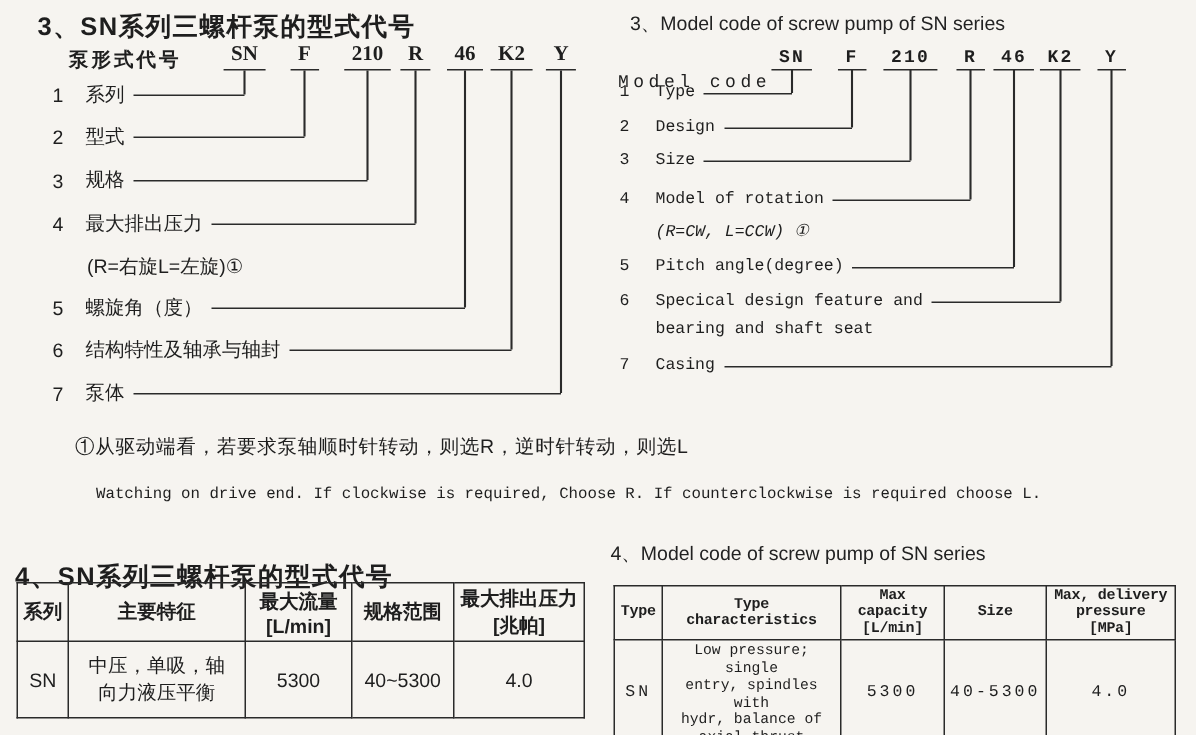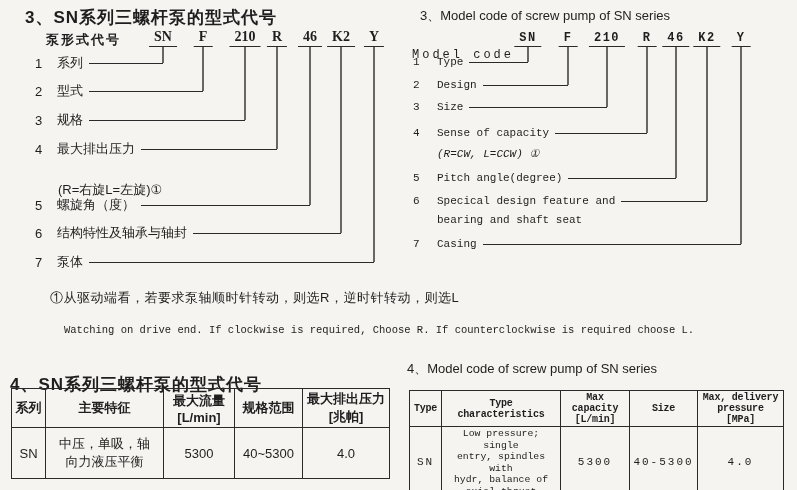--- a/index.html
+++ b/index.html
@@ -27,21 +27,21 @@
   .drow{position:absolute;display:flex;align-items:center;white-space:nowrap;}
   .drow.cn{left:35px;height:18px;font-size:13px;}
   .drow.en{left:413px;height:16px;
     font-family:"Liberation Mono","DejaVu Sans Mono",monospace;font-size:11px;}
   .drow .num{display:inline-block;}
   .drow.cn .num{width:22px;}
   .drow.en .num{width:24px;}
   .lead{flex:1;border-top:1.4px solid #2a2a2a;margin-left:6px;min-width:4px;}
 
   .note{position:absolute;white-space:nowrap;}
-  .note.cn{font-size:13px;margin-top:12px;}
+  .note.cn{font-size:13px;}
   .note.en{font-family:"Liberation Mono","DejaVu Sans Mono",monospace;font-size:11px;}
 
   .foot-cn{font-size:13px;white-space:nowrap;letter-spacing:0.5px;}
   .foot-en{font-family:"Liberation Mono","DejaVu Sans Mono",monospace;
     font-size:10.5px;white-space:nowrap;margin-top:16px;}
 
   table.spec{position:absolute;border-collapse:collapse;table-layout:fixed;
     background:transparent;}
   table.spec th,table.spec td{
     border:1.4px solid #2a2a2a;text-align:center;vertical-align:middle;
@@ -143,21 +143,21 @@
   <span class="lbl">Design</span>
   <span class="lead"></span>
 </div>
 <div class="drow en" style="top:99px;width:194px;">
   <span class="num">3</span>
   <span class="lbl">Size</span>
   <span class="lead"></span>
 </div>
 <div class="drow en" style="top:125px;width:234px;">
   <span class="num">4</span>
-  <span class="lbl">Sense of capacity</span>
+  <span class="lbl">Model of rotation</span>
   <span class="lead"></span>
 </div>
 <div class="note en" style="left:437px;top:147px;font-style:italic;">(R=CW, L=CCW) ①</div>
 <div class="drow en" style="top:170px;width:263px;">
   <span class="num">5</span>
   <span class="lbl">Pitch angle(degree)</span>
   <span class="lead"></span>
 </div>
 <div class="drow en" style="top:193px;width:294px;">
   <span class="num">6</span>

